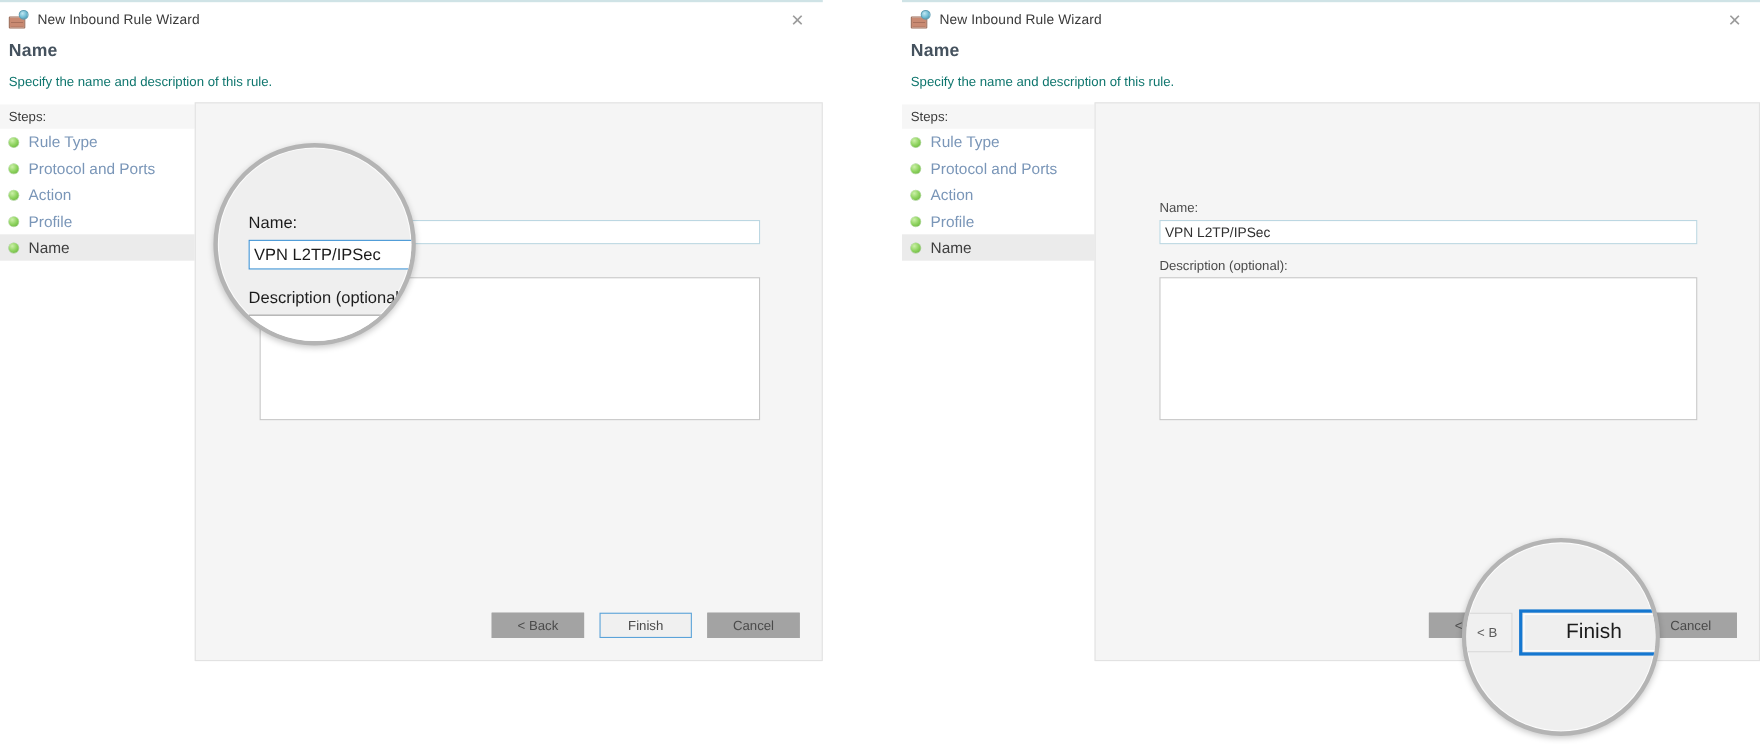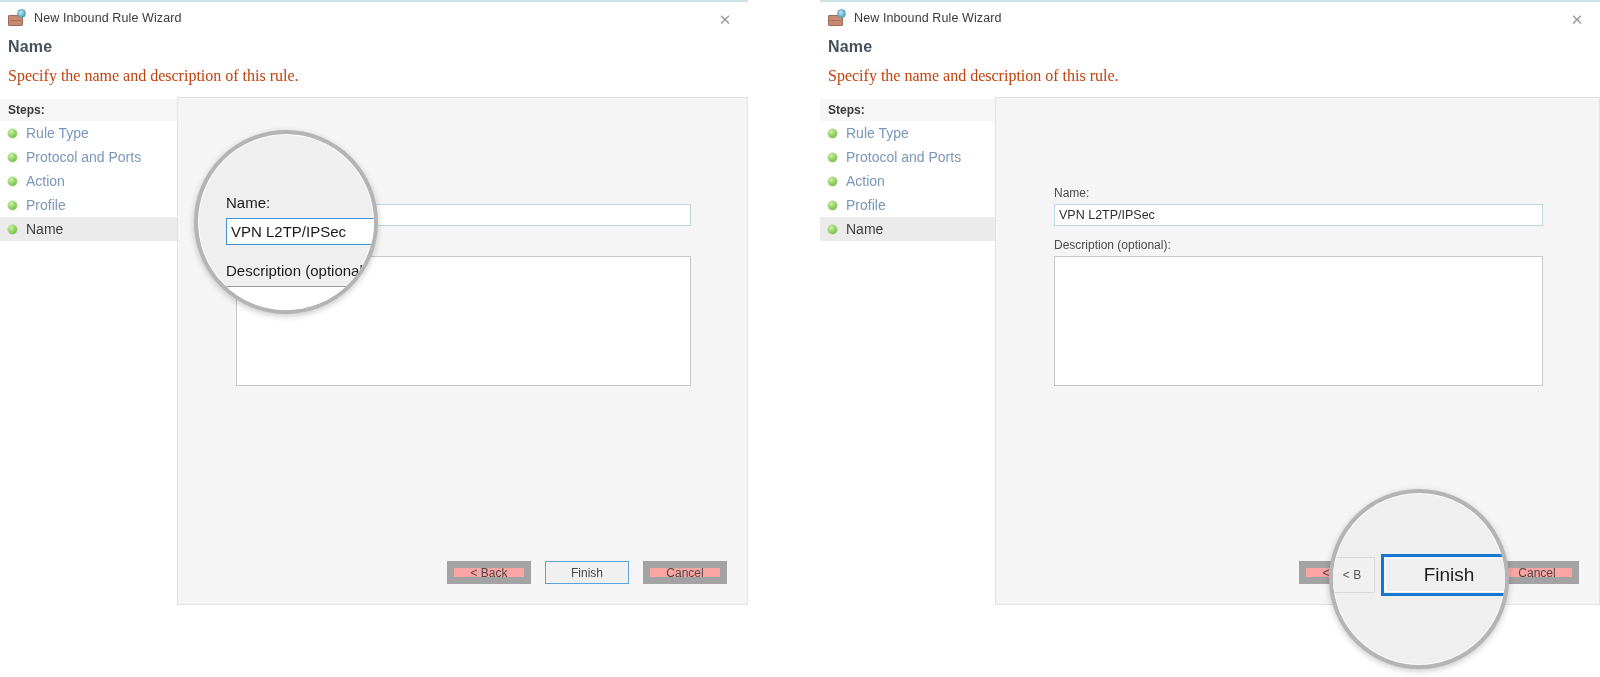--- a/index.html
+++ b/index.html
@@ -50,29 +50,29 @@
     display:flex; align-items:center; justify-content:center;
     color:#9b9b9b; font-size:15px; line-height:1; font-weight:300;
     cursor:pointer;
   }
 
   .page-head{ padding:4px 0 0 8px; }
   .page-title{
     font-size:16px; font-weight:bold; color:#45525e;
     letter-spacing:.2px; padding-bottom:11px;
   }
-  .page-sub{ font-size:16px; color:#c2410c; padding-bottom:12px;font-family:Liberation Serif, serif; }
+  .page-sub{ font-size:12px; color:#0f766e; padding-bottom:12px; }
 
   .body-row{ display:flex; }
 
   
   .steps{ width:177px; flex:none; background:#ffffff; padding-top:2px; }
   .wizard.right .steps{ width:175px; }
   .steps-head{
-    font-size:12px; font-weight:bold; color:#3b3b3b;
+    font-size:12px; font-weight:normal; color:#3b3b3b;
     background:#f6f6f6; padding:4px 0 4px 8px;
   }
   .step{
     display:flex; align-items:center;
     height:24px; padding-left:8px; font-size:14px;
     color:#7a96b8; cursor:pointer;
   }
   .step .dot{
     width:9px; height:9px; border-radius:50%; flex:none; margin-right:9px;
     background:radial-gradient(circle at 35% 30%, #ccf0a8 0%, #8ed35f 50%, #62ab37 100%);
@@ -109,21 +109,21 @@
     padding:3px 4px;
   }
 
   
   .footer{
     position:absolute; right:20px; bottom:20px;
     display:flex; gap:14px;
   }
   .btn{
     width:84px; height:23px;
-    background:#fca5a5;
+    background:#a3a3a3;
     border:7px solid #a3a3a3;
     font-family:"Liberation Sans", sans-serif;
     font-size:12px; color:#4a4a4a;
     display:flex; align-items:center; justify-content:center;
     cursor:pointer;
   }
   .btn.default{ border:1px solid #5ba3d9; background:#f0f0f0; }
 
   
   .lens{

